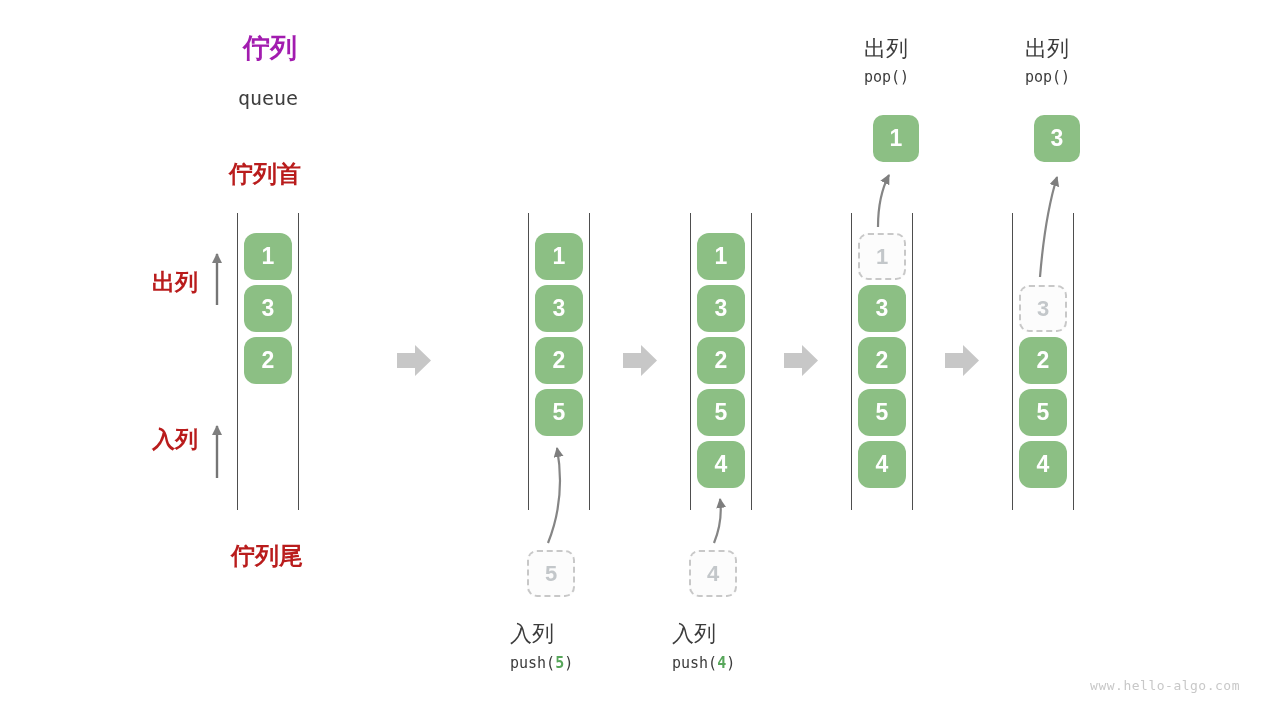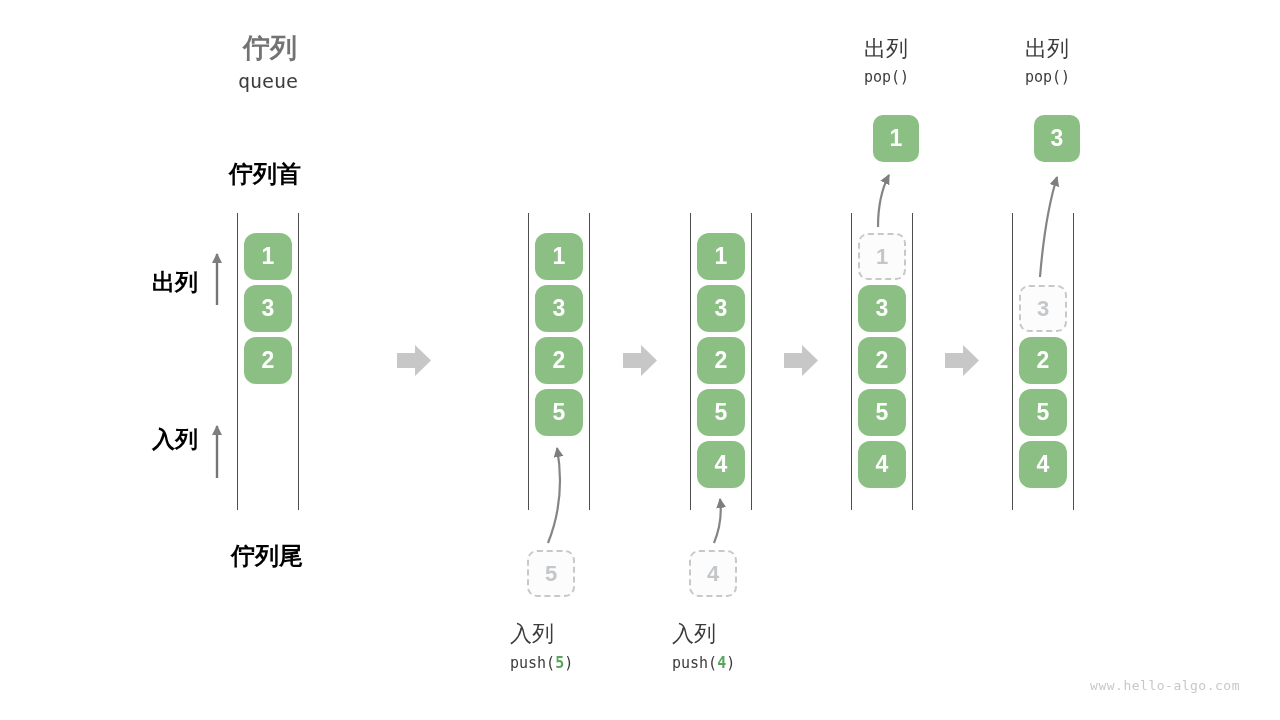--- a/index.html
+++ b/index.html
@@ -18,24 +18,24 @@
   }
   
   .box.dashed{
     width:44px;height:43px;border-radius:10px;background:#fcfcfc;
     border:2px dashed #c8c8c8;color:#c3c7ca;font-weight:600;font-size:22px;
   }
   
   .box.popped{width:46px;height:47px;border-radius:10px;}
   
   .title-zh{position:absolute;left:220px;top:30px;width:100px;text-align:center;
-    font-size:27px;font-weight:bold;color:#737373;}
-  .title-en{position:absolute;left:218px;top:69px;width:100px;text-align:center;
+    font-size:27px;font-weight:bold;color:#a21caf;}
+  .title-en{position:absolute;left:218px;top:86px;width:100px;text-align:center;
     font-size:20px;color:#3e3e3e;}
-  .cjk-bold{position:absolute;font-size:24px;font-weight:bold;color:#000000;}
+  .cjk-bold{position:absolute;font-size:24px;font-weight:bold;color:#b91c1c;}
   .op-label{position:absolute;font-size:22px;color:#3c3c3c;white-space:nowrap;}
   .op-code{position:absolute;font-size:15px;color:#3c3c3c;white-space:nowrap;}
   .op-code .arg{color:#57a65a;font-weight:bold;}
   .watermark{position:absolute;right:40px;top:678px;font-size:13px;color:#c8c8c8;
     letter-spacing:0.5px;}
   svg.overlay{position:absolute;left:0;top:0;pointer-events:none;}
 </style>
 </head>
 <body>
 

